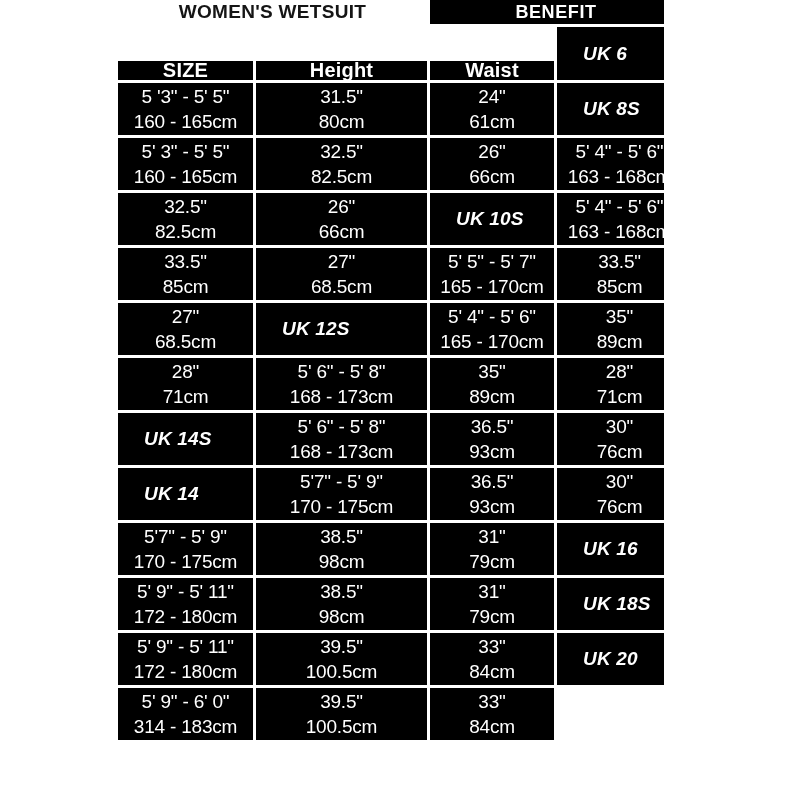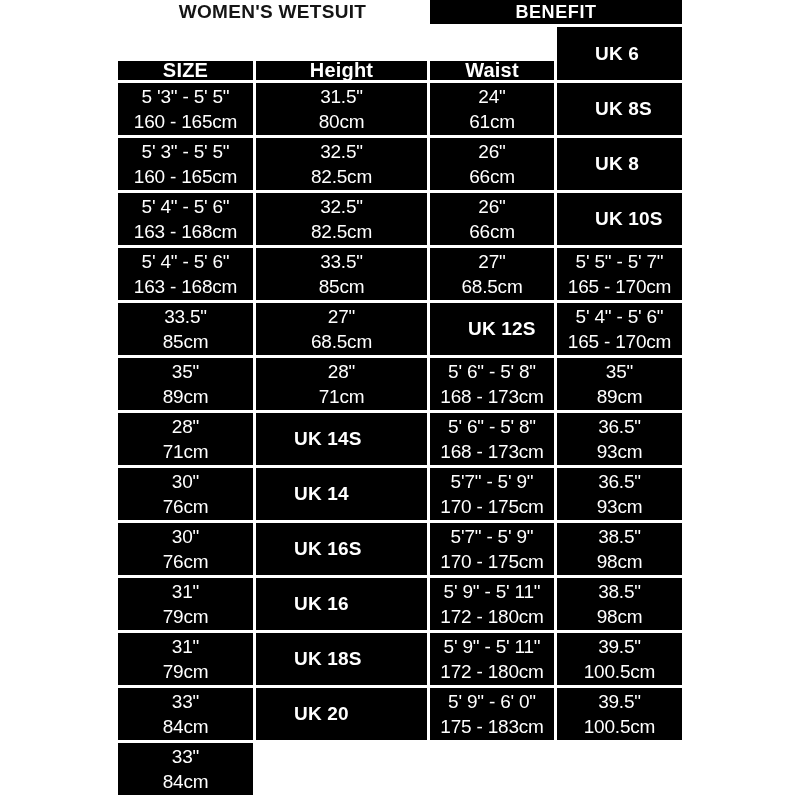--- a/index.html
+++ b/index.html
@@ -1,17 +1,17 @@
 <!DOCTYPE html>
 <html><head>
 <meta charset="utf-8">
 <style>
   html, body { margin: 0; padding: 0; }
   .page {
-    width: 800px; height: 800px;
+    width: 664px; height: 800px;
     background: #ffffff;
     position: relative;
     overflow: hidden;
     font-family: "Liberation Sans", sans-serif;
   }
   .chart {
     position: absolute;
     left: 118px; top: 0;
     display: grid;
     grid-template-columns: 135px 171px 124px 125px;
@@ -44,22 +44,23 @@
   .head {
     font-weight: bold;
     font-size: 20px;
     letter-spacing: 0.2px;
     margin-top: 34px;
   }
   .size {
     font-weight: bold;
     font-size: 19px;
     justify-content: flex-start;
-    padding-left: 38px;
+    padding-left: 26px;
     letter-spacing: 0.2px;
+    font-style: italic;
   }
   .val {
     flex-direction: column;
     font-size: 19px;
     line-height: 25px;
     letter-spacing: -0.2px;
   }
   .val span { display: block; white-space: nowrap; }
 </style>
 </head>
@@ -94,21 +95,20 @@
   </div>
   <div class="cell val">
     <span>32.5"</span>
     <span>82.5cm</span>
   </div>
   <div class="cell val">
     <span>26"</span>
     <span>66cm</span>
   </div>
 
-  <div class="cell size">UK 8</div>
   <div class="cell val">
     <span>5' 4" - 5' 6"</span>
     <span>163 - 168cm</span>
   </div>
   <div class="cell val">
     <span>32.5"</span>
     <span>82.5cm</span>
   </div>
   <div class="cell val">
     <span>26"</span>
@@ -190,21 +190,20 @@
   </div>
   <div class="cell val">
     <span>36.5"</span>
     <span>93cm</span>
   </div>
   <div class="cell val">
     <span>30"</span>
     <span>76cm</span>
   </div>
 
-  <div class="cell size">UK 16S</div>
   <div class="cell val">
     <span>5'7" - 5' 9"</span>
     <span>170 - 175cm</span>
   </div>
   <div class="cell val">
     <span>38.5"</span>
     <span>98cm</span>
   </div>
   <div class="cell val">
     <span>31"</span>
@@ -235,21 +234,21 @@
     <span>100.5cm</span>
   </div>
   <div class="cell val">
     <span>33"</span>
     <span>84cm</span>
   </div>
 
   <div class="cell size">UK 20</div>
   <div class="cell val">
     <span>5' 9" - 6' 0"</span>
-    <span>175 - 183cm</span>
+    <span>314 - 183cm</span>
   </div>
   <div class="cell val">
     <span>39.5"</span>
     <span>100.5cm</span>
   </div>
   <div class="cell val">
     <span>33"</span>
     <span>84cm</span>
   </div>
 </div>

